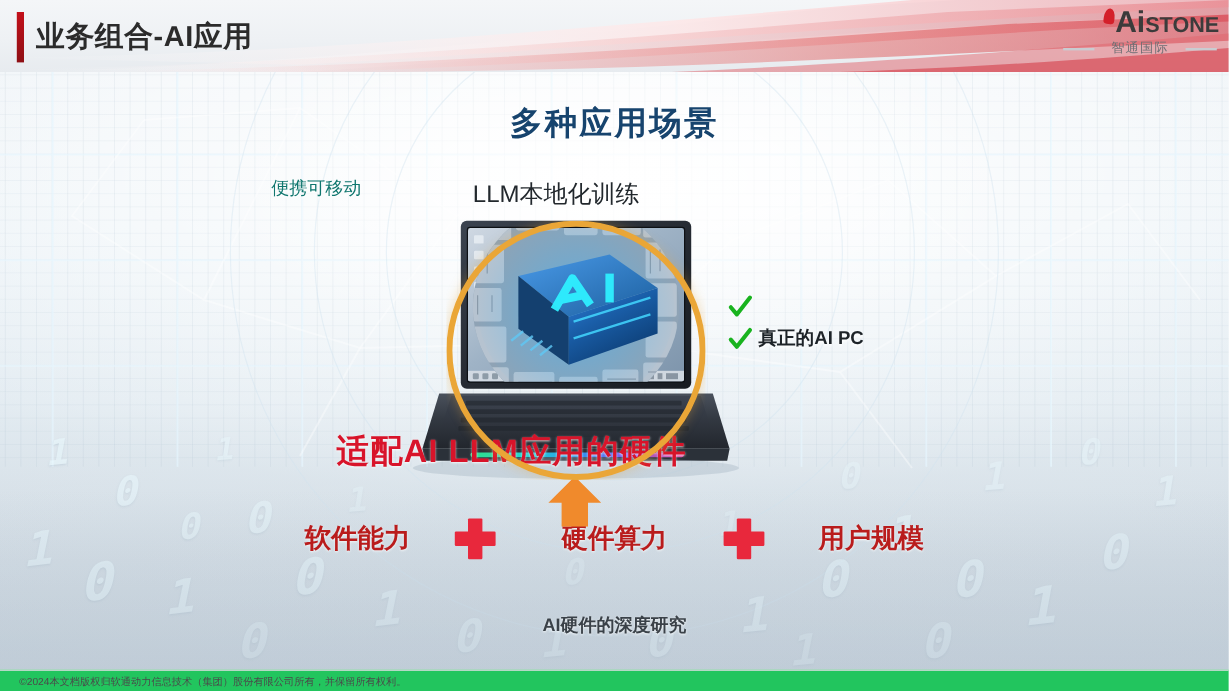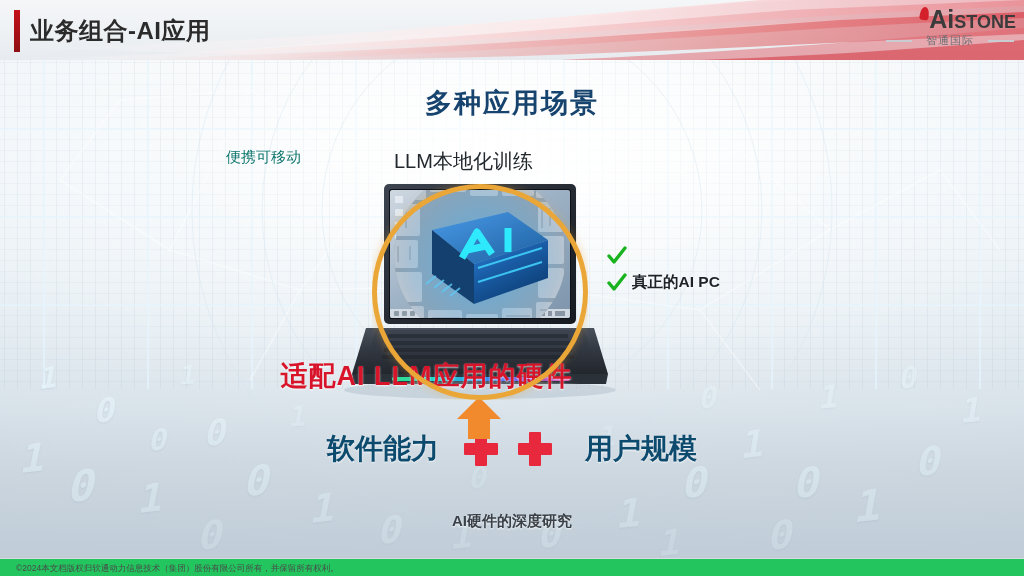--- a/index.html
+++ b/index.html
@@ -168,21 +168,21 @@
     margin-left:22px;
   }
 
   .up-arrow { position:absolute; left:455px; top:335px; width:48px; height:44px; z-index:12; }
 
   .pillars {
     position:absolute; left:0; top:366px; width:1024px; height:46px;
     display:flex; align-items:center; justify-content:center;
   }
   .pillar {
-    font-size:28px; font-weight:bold; color:#0c4a6e; white-space:nowrap;
+    font-size:22px; font-weight:bold; color:#b91c1c; white-space:nowrap;
     text-shadow:0 1px 2px rgba(255,255,255,0.8);
     text-align:center;
   }
   .p1 { width:150px; }
   .p2 { width:170px; }
   .p3 { width:150px; }
   .plus { width:54px; height:44px; position:relative; flex:0 0 54px; }
   .plus::before, .plus::after {
     content:""; position:absolute; background:#e8283c; border-radius:1px;
   }
@@ -496,20 +496,21 @@
 
     <div class="up-arrow">
       <svg viewBox="0 0 48 44" width="48" height="44">
         <polygon points="24,2 46,24 35,24 35,44 13,44 13,24 2,24" fill="#f08a2c"></polygon>
       </svg>
     </div>
 
     <div class="pillars">
       <div class="pillar p1">软件能力</div>
       <div class="plus"></div>
+      <div class="pillar p2">硬件算力</div>
       <div class="plus"></div>
       <div class="pillar p3">用户规模</div>
     </div>
 
     <div class="sub2">AI硬件的深度研究</div>
   </div>
 
   <div class="footer">
     <div class="footer-text">©2024本文档版权归软通动力信息技术（集团）股份有限公司所有，并保留所有权利。</div>
   </div>

